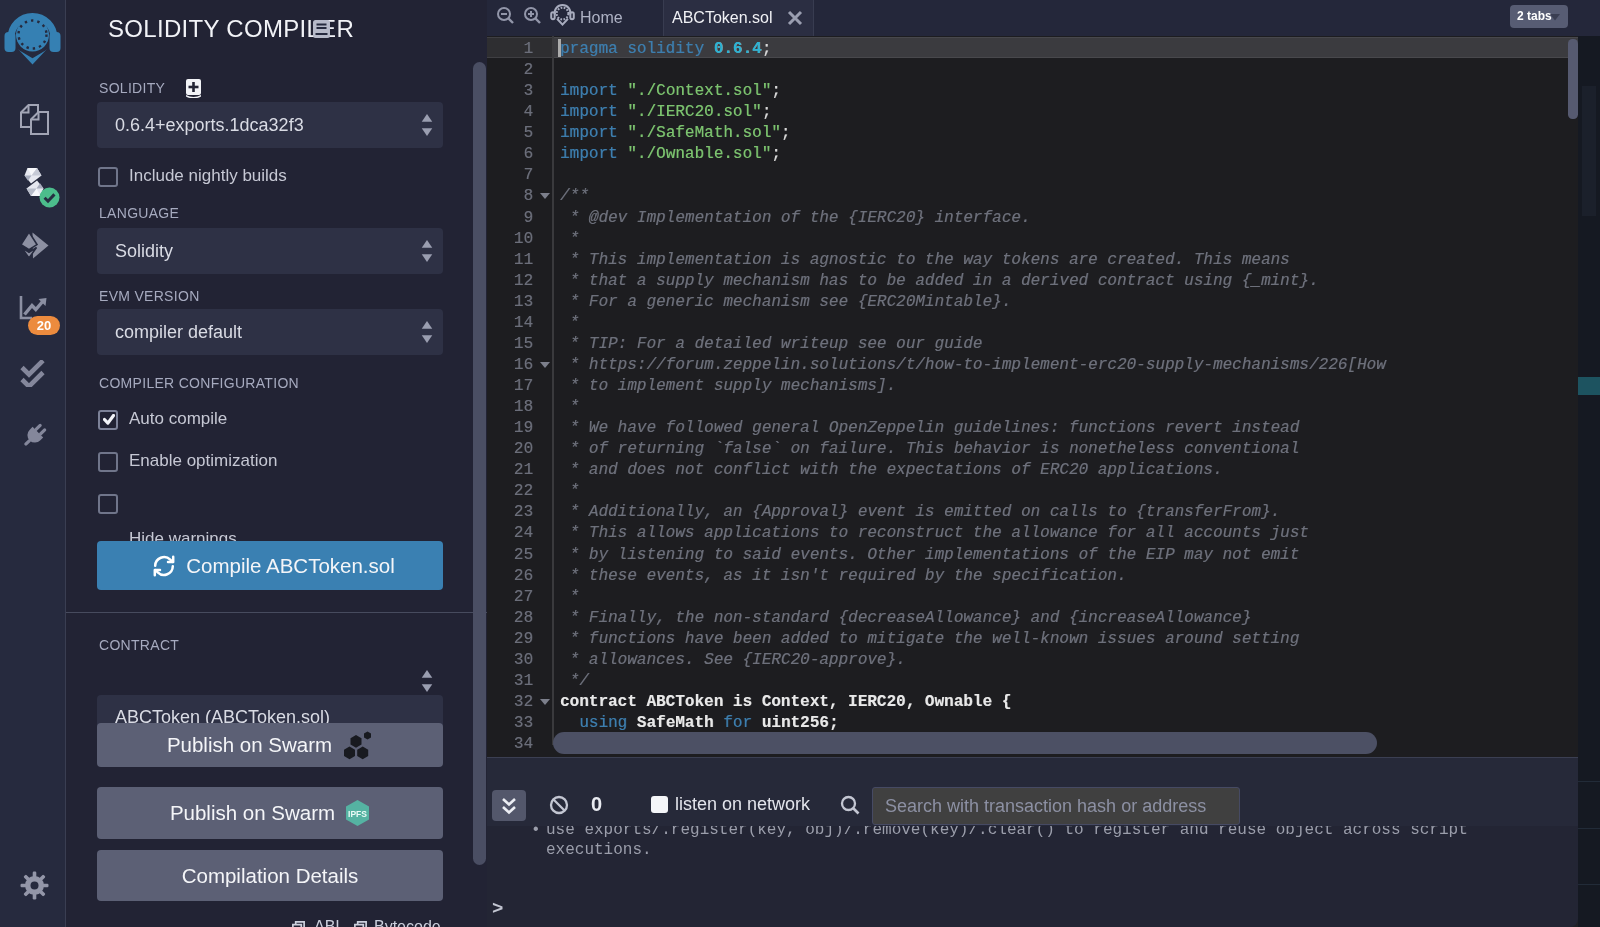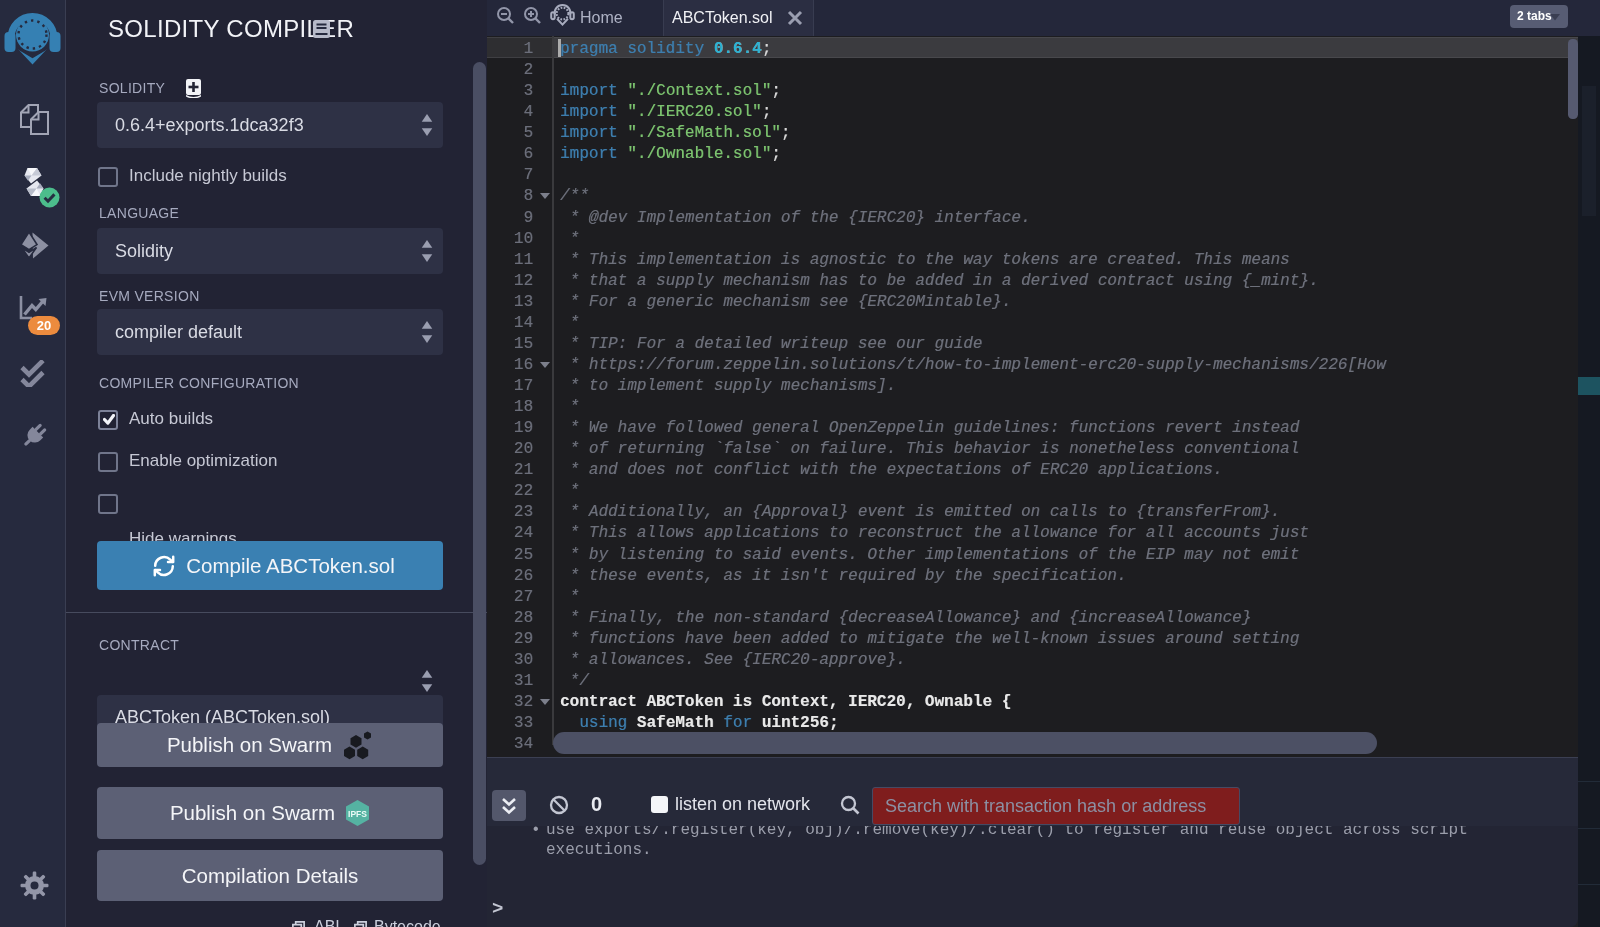--- a/index.html
+++ b/index.html
@@ -161,21 +161,21 @@
   <div class="sel" style="top:309px;">compiler default</div>
   <svg class="updown" style="left:355px;top:321px" width="11" height="21" viewBox="0 0 11 21">
     <path d="M5.5 0 L10.5 7.5 H0.5 Z" fill="#9a9eb0"></path>
       <path d="M5.5 21 L10.5 13.5 H0.5 Z" fill="#9a9eb0"></path>
   </svg>
   <div class="lbl" style="left:33px;top:375px;">COMPILER CONFIGURATION</div>
   <div class="cb" style="top:410px;border-color:#7d8298;"></div>
   <svg class="abs" style="left:37px;top:414px" width="12" height="11" viewBox="0 0 12 11">
     <path d="M1.5 5.5 l3.4 3.6 L10.5 1.5" fill="none" stroke="#f3f4f8" stroke-width="3.2" stroke-linecap="round" stroke-linejoin="round"></path>
   </svg>
-  <div class="cblbl" style="top:409px;">Auto builds</div>
+  <div class="cblbl" style="top:409px;">Auto compile</div>
   <div class="cb" style="top:452px;"></div>
   <div class="cblbl" style="top:451px;">Enable optimization</div>
   <div class="cb" style="top:494px;"></div>
   <div class="cblbl" style="top:493px;margin-top:36px;">Hide warnings</div>
   <div class="btn" style="top:541px;height:49px;background:#3a80b2;padding-left:7px;">
     <svg width="24" height="24" viewBox="0 0 24 24">
       <g fill="none" stroke="#fff" stroke-width="2.5" stroke-linecap="round" stroke-linejoin="round">
         <path d="M20.8 12.3 a8.9 8.9 0 0 1 -15.1 6.1 L3.4 16.1"></path>
         <path d="M3.2 11.7 a8.9 8.9 0 0 1 15.1 -6.1 L20.6 7.9"></path>
         <path d="M21.2 2.8 v5.2 h-5.2"></path>
@@ -366,17 +366,17 @@
         <circle cx="10" cy="10" r="8" fill="none" stroke="#c3c6d2" stroke-width="2.3"></circle>
         <path d="M4.5 4.5 L15.5 15.5" stroke="#c3c6d2" stroke-width="2.3"></path>
       </svg>
       <div class="abs" style="left:104px;top:6px;font-size:20px;font-weight:bold;color:#e8eaf0;">0</div>
       <div class="abs" style="left:164px;top:9px;width:17px;height:17px;border-radius:3px;background:#f4f5f8;"></div>
       <div class="abs" style="left:188px;top:7px;font-size:18px;color:#e3e5ec;">listen on network</div>
       <svg class="abs" style="left:353px;top:8px" width="20" height="20" viewBox="0 0 20 20">
         <circle cx="8.5" cy="8.5" r="6.5" fill="none" stroke="#c3c6d2" stroke-width="2.3"></circle>
         <path d="M13.5 13.5 L18.5 18.5" stroke="#c3c6d2" stroke-width="2.6"></path>
       </svg>
-      <div class="abs" style="left:385px;top:0px;width:368px;height:38px;border-radius:3px;background:#7f1d1d;border:1px solid #464a63;color:#8c90a3;font-size:18px;line-height:36px;padding-left:12px;">Search with transaction hash or address</div>
+      <div class="abs" style="left:385px;top:0px;width:368px;height:38px;border-radius:3px;background:#404040;border:1px solid #464a63;color:#8c90a3;font-size:18px;line-height:36px;padding-left:12px;">Search with transaction hash or address</div>
     </div>
     <div class="mono abs" style="left:5px;top:140px;font-size:19px;font-weight:bold;color:#c2c5d1;">&gt;</div>
   </div>
 </div>
 
 </body></html>

